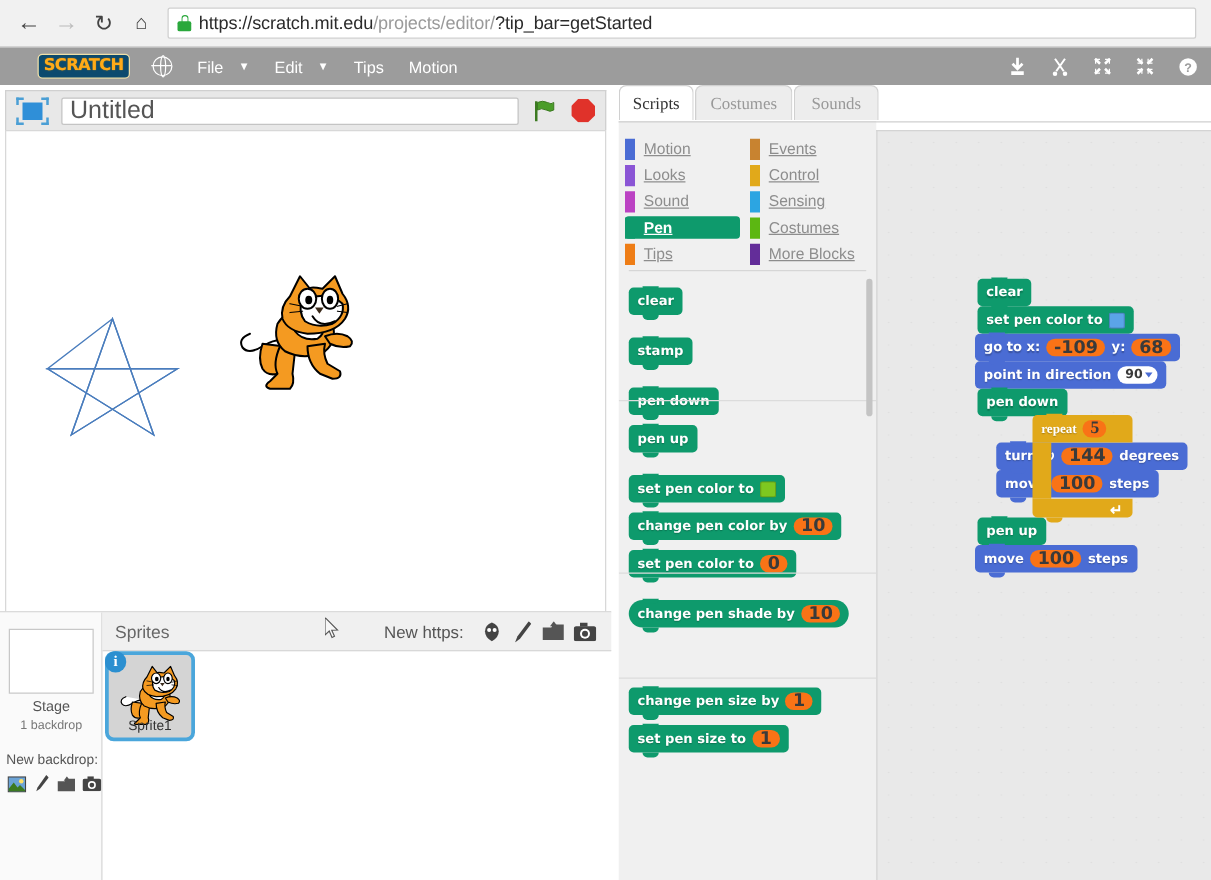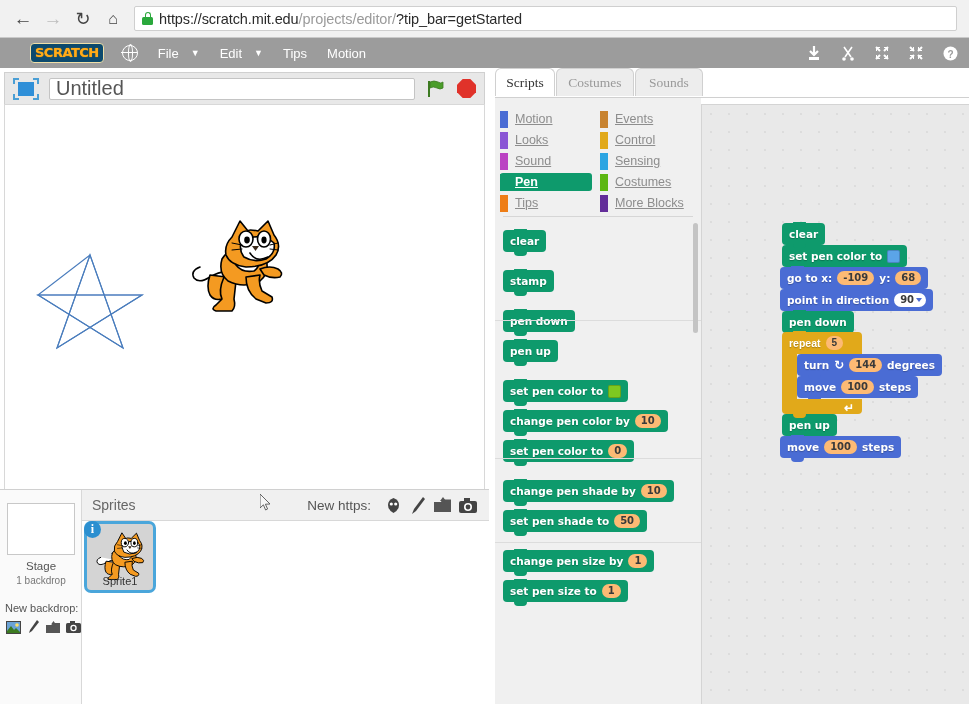--- a/index.html
+++ b/index.html
@@ -283,22 +283,22 @@
     width: 13px; height: 4px;
     background: inherit; border-radius: 0 0 4px 4px;
   }
   .blk::after {
     content: ""; position: absolute; left: 11px; bottom: -4px;
     width: 13px; height: 4px;
     background: inherit; border-radius: 0 0 4px 4px;
   }
 
   .num-field {
-    background: #fdba74; color: #3a3a3a; border-radius: 9px;
-    padding: 1px 6px; font-size: 10px; min-width: 14px;
+    background: #f97316; color: #3a3a3a; border-radius: 9px;
+    padding: 1px 6px; font-size: 14px; min-width: 14px;
     text-align: left; text-shadow: none; font-weight: bold;
     line-height: 12px; display: inline-block;
   }
   .drop-field {
     background: #fff; color: #3a3a3a; border-radius: 9px;
     padding: 1px 4px 1px 6px; font-size: 10px;
     text-shadow: none; font-weight: bold; line-height: 12px;
     display: inline-flex; align-items: center; gap: 2px;
   }
   .drop-caret {
@@ -307,23 +307,24 @@
   }
   .color-swatch {
     width: 13px; height: 13px; border-radius: 2px; display: inline-block;
     border: 1px solid rgba(0,0,0,0.18);
   }
   .turn-icon { font-size: 12px; text-shadow: none; }
 
   
   .c-block {
     position: absolute;
-    font-family: Liberation Sans, sans-serif;
+    font-family: Liberation Serif, serif;
     font-weight: bold; font-size: 10.5px; color: #fff;
     text-shadow: 0 1px 1px rgba(0,0,0,0.25);
+    margin-left: 44px;
   }
   .c-top {
     position: relative; height: 22px; background: #e1a91a;
     border-radius: 4px 4px 0 0; display: flex; align-items: center;
     padding: 0 7px; gap: 5px; white-space: nowrap;
   }
   .c-top::before {
     content: ""; position: absolute; left: 11px; top: -1px;
     width: 13px; height: 4px; background: #e1a91a; border-radius: 0 0 4px 4px;
   }
@@ -654,27 +655,23 @@
         <span class="color-swatch" style="background:#7ec820"></span>
       </div>
       <div class="blk pen" style="left: 8px; top: 190px;">
         <span>change pen color by</span>
         <span class="num-field">10</span>
       </div>
       <div class="blk pen" style="left: 8px; top: 220px;">
         <span>set pen color to</span>
         <span class="num-field">0</span>
       </div>
-      <div class="blk pen" style="left: 8px; top: 260px;">
+      <div class="blk pen" style="left: 8px; top: 260px; border-radius: 11px;">
         <span>change pen shade by</span>
         <span class="num-field">10</span>
-      </div>
-      <div class="blk pen" style="left: 8px; top: 290px;">
-        <span>set pen shade to</span>
-        <span class="num-field">50</span>
       </div>
       <div class="blk pen" style="left: 8px; top: 330px;">
         <span>change pen size by</span>
         <span class="num-field">1</span>
       </div>
       <div class="blk pen" style="left: 8px; top: 360px;">
         <span>set pen size to</span>
         <span class="num-field">1</span>
       </div>
     </div>

